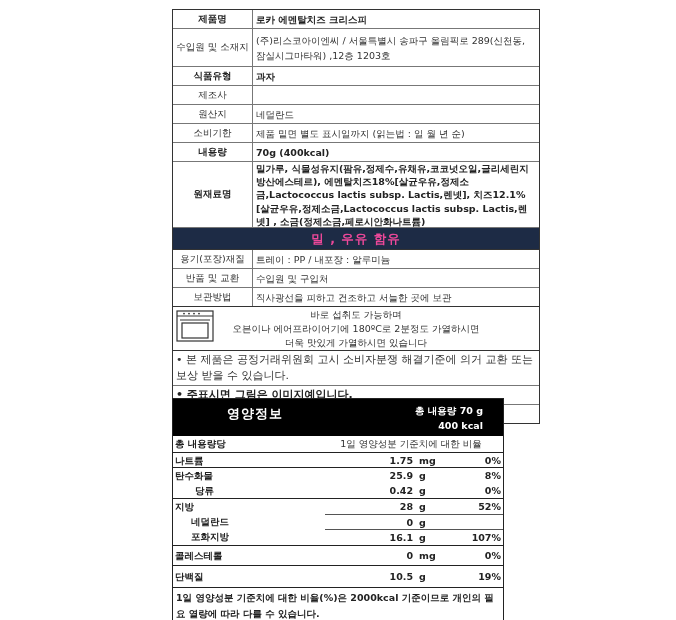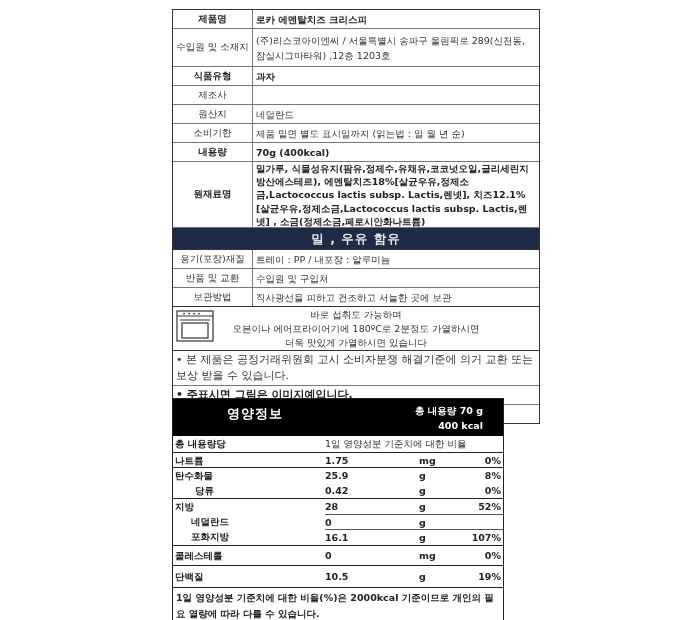--- a/index.html
+++ b/index.html
@@ -17,21 +17,21 @@
     display: flex; align-items: center; justify-content: center;
     text-align: center; padding: 2px 2px; color: #333;
   }
   .info-key.bold { font-weight: bold; color: #222; }
   .info-val { flex: 1; padding: 2px 3px; line-height: 15px; color: #333; display:flex; align-items:center; }
   .info-val.bold { font-weight: bold; color: #222; }
   .h19 { height: 19px; }
   .h38 { height: 38px; }
 
   .allergen-bar {
-    background: #1d2b45; color: #e5e5e5; text-align: center;
+    background: #1d2b45; color: #ec4899; text-align: center;
     font-size: 12.5px; font-weight: bold; letter-spacing: 1px;
     height: 22px; line-height: 22px; border-bottom: 1px solid #333;
   }
 
   .cook-box { display: flex; border-bottom: 1px solid #333; height: 44px; position: relative; }
   .oven { position: absolute; left: 3px; top: 3px; width: 38px; height: 32px; }
   .cook-text { flex: 1; text-align: center; font-size: 9.5px; line-height: 14px; padding-top: 1px; color: #333; }
 
   .notes { font-size: 11px; color: #333; }
   .note { padding: 1px 3px; line-height: 16px; border-bottom: 1px solid #777; }
@@ -46,25 +46,25 @@
   .nutri-title { position: absolute; left: 54px; top: 6px; font-size: 13px; font-weight: bold; letter-spacing: 1px; }
   .nutri-total { position: absolute; right: 20px; top: 4px; text-align: right; font-size: 9.5px; font-weight: bold; line-height: 15px; }
   .nrow { display: flex; height: 15.5px; line-height: 15.5px; border-top: 1px solid #555; }
   .nrow.thick { border-top: 1.5px solid #222; }
   .nrow.sub { border-top: none; }
   .nrow.subline .nvals { border-top: 1px solid #555; }
   .nname { flex: 1; padding-left: 2px; font-weight: bold; color: #222; }
   .nname.indent1 { padding-left: 22px; }
   .nname.indent2 { padding-left: 18px; }
   .nvals { width: 178px; display: flex; font-weight: bold; color: #222; }
-  .namt { width: 92px; text-align: left; padding-right: 4px; }
+  .namt { width: 92px; text-align: right; padding-right: 4px; }
   .nunit { width: 30px; text-align: left; padding-left: 2px; }
   .npct { flex: 1; text-align: right; padding-right: 2px; }
   .nhdr .nname { font-weight: bold; }
-  .nhdr .nref { width: 178px; text-align: left; padding-right: 6px; font-weight: normal; color: #333; }
+  .nhdr .nref { width: 178px; text-align: center; padding-right: 6px; font-weight: normal; color: #333; }
   .nfoot { border-top: 1.5px solid #222; padding: 2px 3px; font-weight: bold; line-height: 16px; font-size: 9.5px; color: #222; }
 </style>
 </head>
 <body>
 
 <div class="label-panel">
   <div class="info-row h19">
     <div class="info-key bold">제품명</div>
     <div class="info-val bold">로카 에멘탈치즈 크리스피</div>
   </div>

